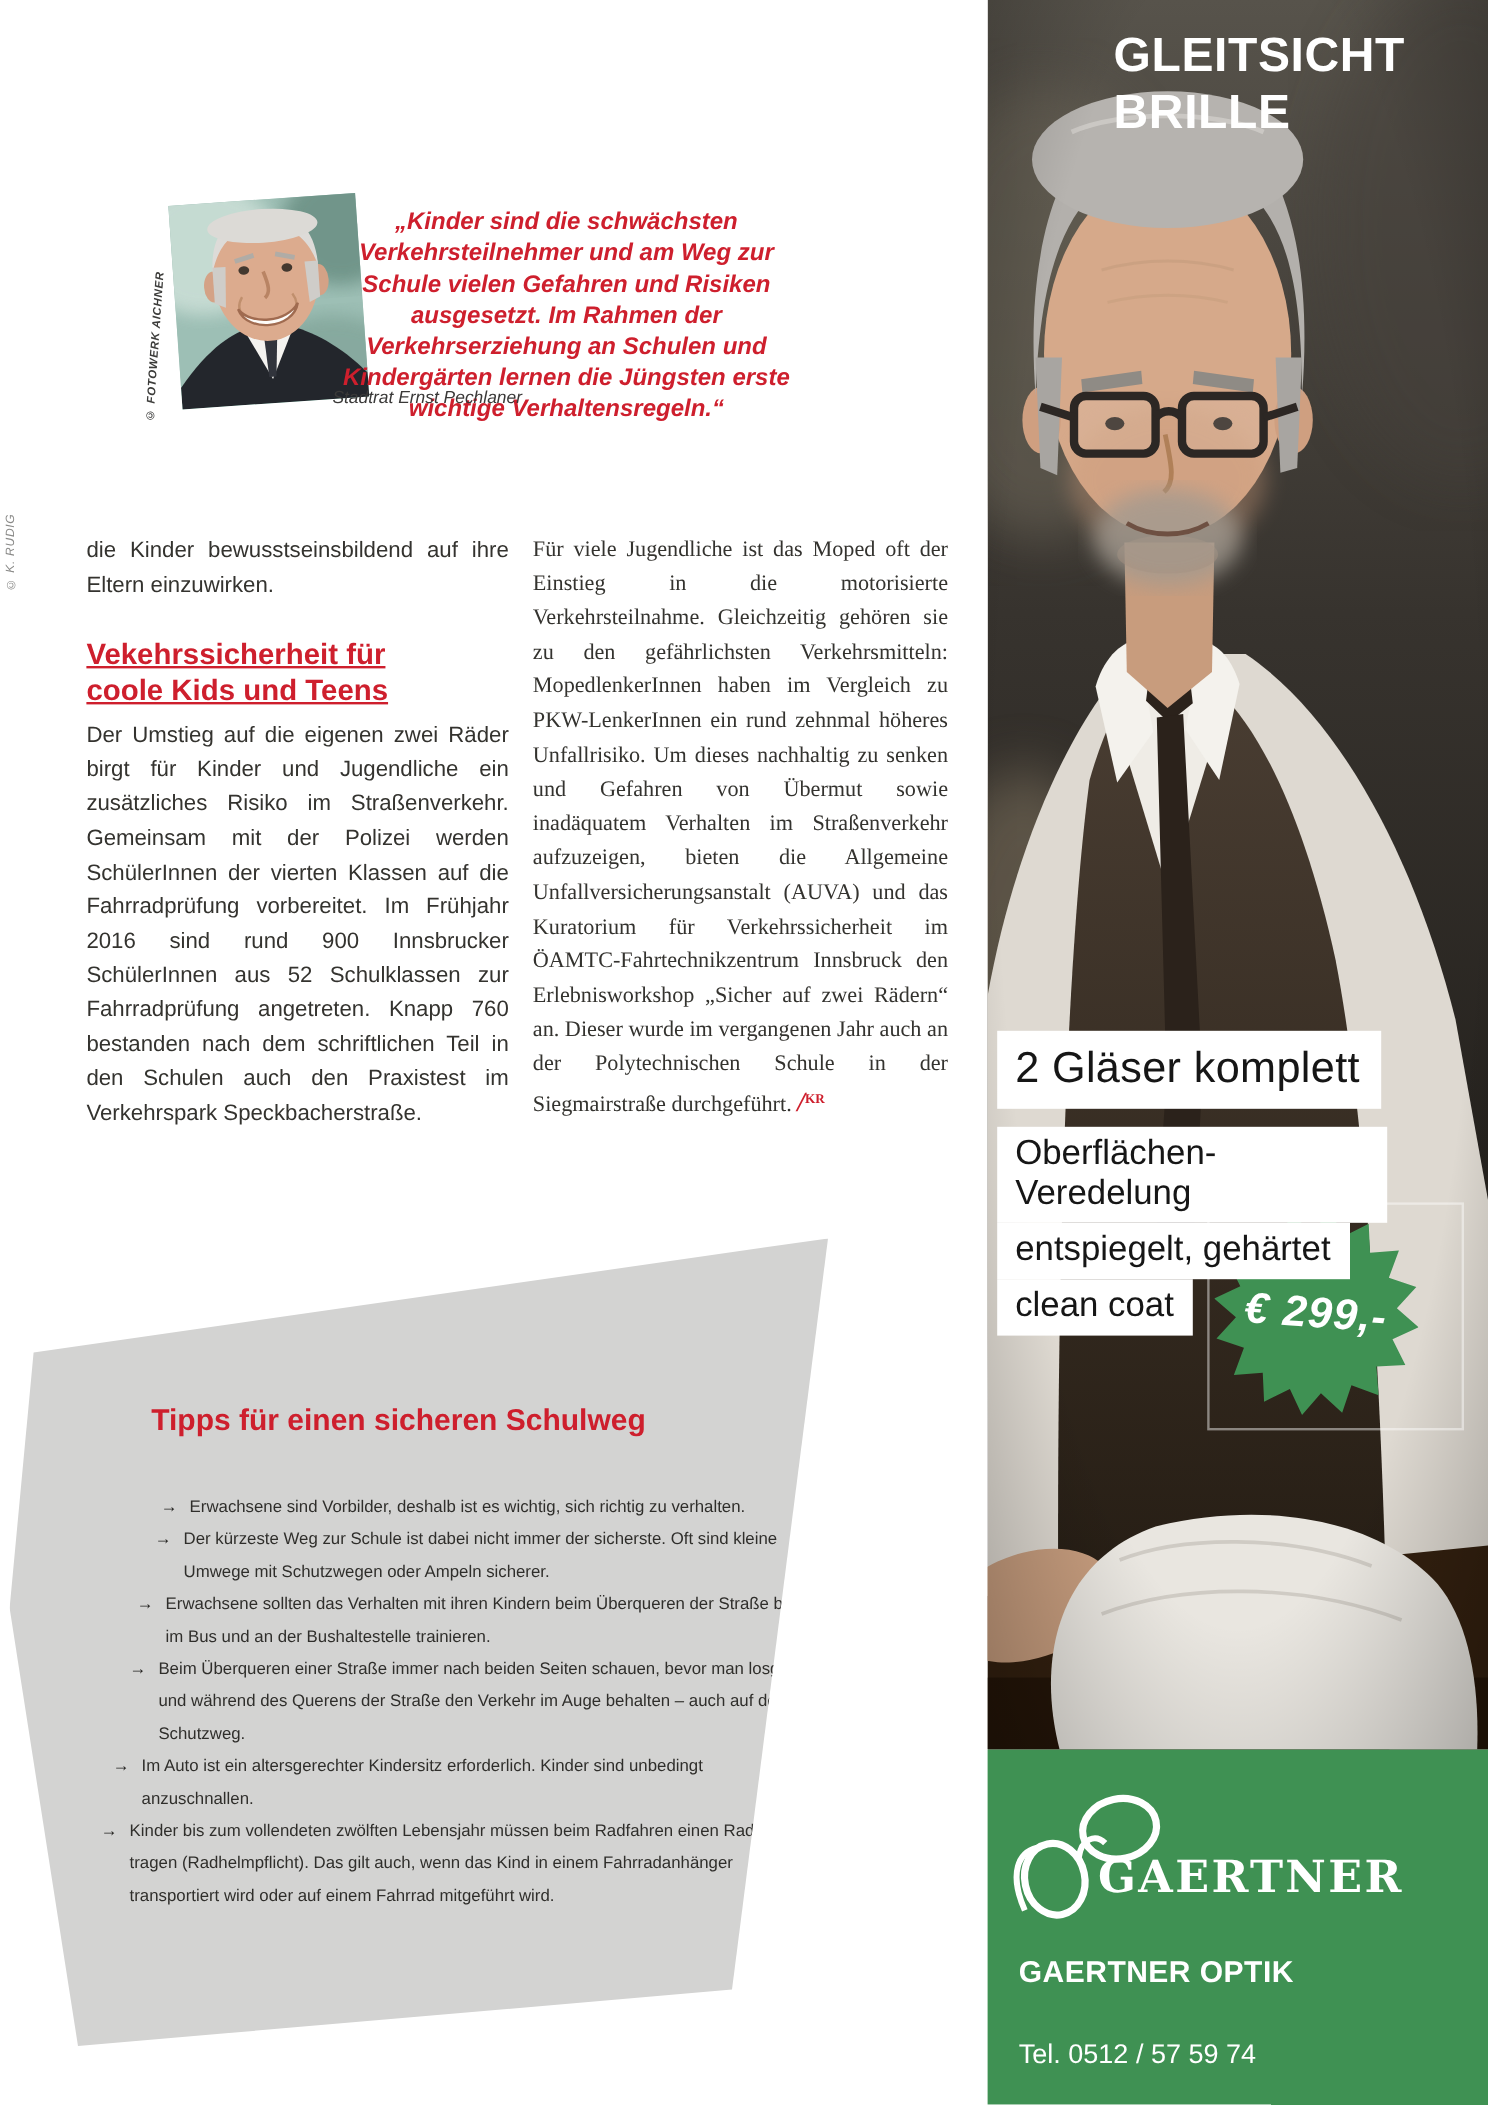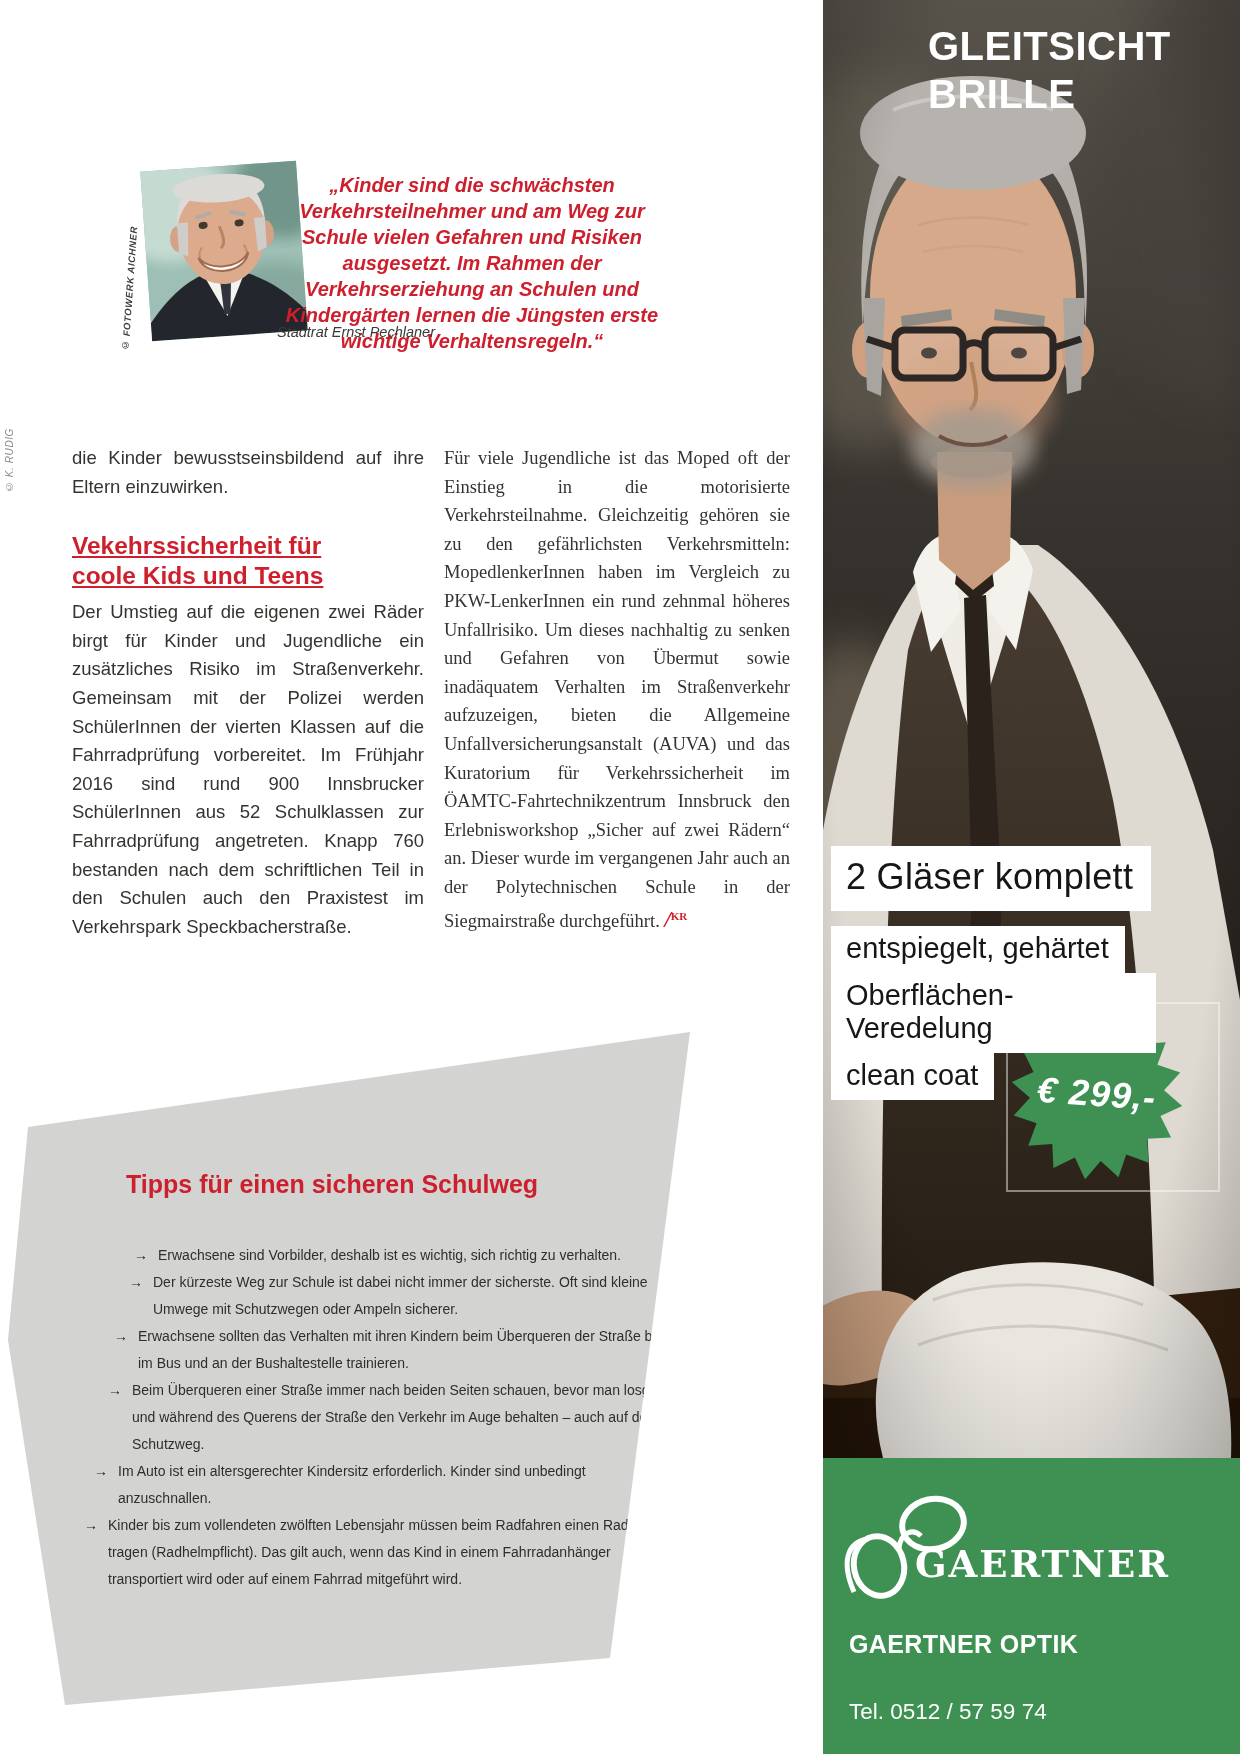--- a/index.html
+++ b/index.html
@@ -66,21 +66,21 @@
   .arrow{display:inline-block;width:24px;margin-left:-24px;font-weight:900;color:#1e1d1b;}
   
   .ad{position:absolute;left:823px;top:0;width:333px;height:1754px;}
   .ad-photo{position:absolute;left:0;top:0;width:417px;height:1458px;}
   .ad-headline{
     position:absolute;left:105px;top:22px;margin:0;color:#fff;
     font-size:40px;line-height:48px;font-weight:800;letter-spacing:.5px;z-index:4;
   }
   .bands{position:absolute;left:8px;top:846px;z-index:3;}
   .band{background:#fff;display:table;color:#161616;}
-  .band-title{font-size:36px;padding:10px 18px 13px 15px;margin-bottom:15px;letter-spacing:.3px;}
+  .band-title{font-size:36px;padding:10px 18px 13px 15px;margin-bottom:15px;letter-spacing:.3px;margin-top:13px;}
   .band-line{font-size:29px;line-height:33px;padding:6px 16px 8px 15px;}
   .price-frame{
     position:absolute;left:183px;top:1002px;width:214px;height:190px;
     border:2px solid rgba(255,255,255,.45);z-index:1;
   }
   .star{
     position:absolute;left:188px;top:1008px;width:172px;height:172px;background:var(--green);
     transform:rotate(8deg);z-index:2;display:flex;align-items:center;justify-content:center;
     clip-path:polygon(100% 50%,88.3% 57.6%,96.2% 69.1%,82.4% 71.7%,85.4% 85.4%,71.7% 82.4%,69.1% 96.2%,57.6% 88.3%,50% 100%,42.4% 88.3%,30.9% 96.2%,28.3% 82.4%,14.6% 85.4%,17.6% 71.7%,3.8% 69.1%,11.7% 57.6%,0% 50%,11.7% 42.4%,3.8% 30.9%,17.6% 28.3%,14.6% 14.6%,28.3% 17.6%,30.9% 3.8%,42.4% 11.7%,50% 0%,57.6% 11.7%,69.1% 3.8%,71.7% 17.6%,85.4% 14.6%,82.4% 28.3%,96.2% 30.9%,88.3% 42.4%);
   }
@@ -249,22 +249,22 @@
 
     <h1 class="ad-headline"><span>GLEITSICHT</span><br><span>BRILLE</span></h1>
 
     <div class="price-frame"></div>
     <div class="star">
         <span>€ 299,-</span>
       </div>
 
     <div class="bands">
       <div class="band band-title">2 Gläser komplett</div>
+      <div class="band band-line">Oberflächen-Veredelung</div>
       <div class="band band-line">entspiegelt, gehärtet</div>
-      <div class="band band-line">Oberflächen-Veredelung</div>
       <div class="band band-line">clean coat</div>
     </div>
 
     <footer class="ad-footer">
       <svg class="logo-glasses" width="135" height="118" viewBox="0 0 135 118">
         <g fill="none" stroke="#ffffff">
           <ellipse cx="38" cy="82" rx="25" ry="30" stroke-width="6" transform="rotate(-12 38 82)"></ellipse>
           <ellipse cx="92" cy="40" rx="31" ry="25" stroke-width="6" transform="rotate(-12 92 40)"></ellipse>
           <path d="M58 64 C60 48 72 44 80 52" stroke-width="5"></path>
           <path d="M13 108 C0 78 6 58 27 55" stroke-width="5"></path>

